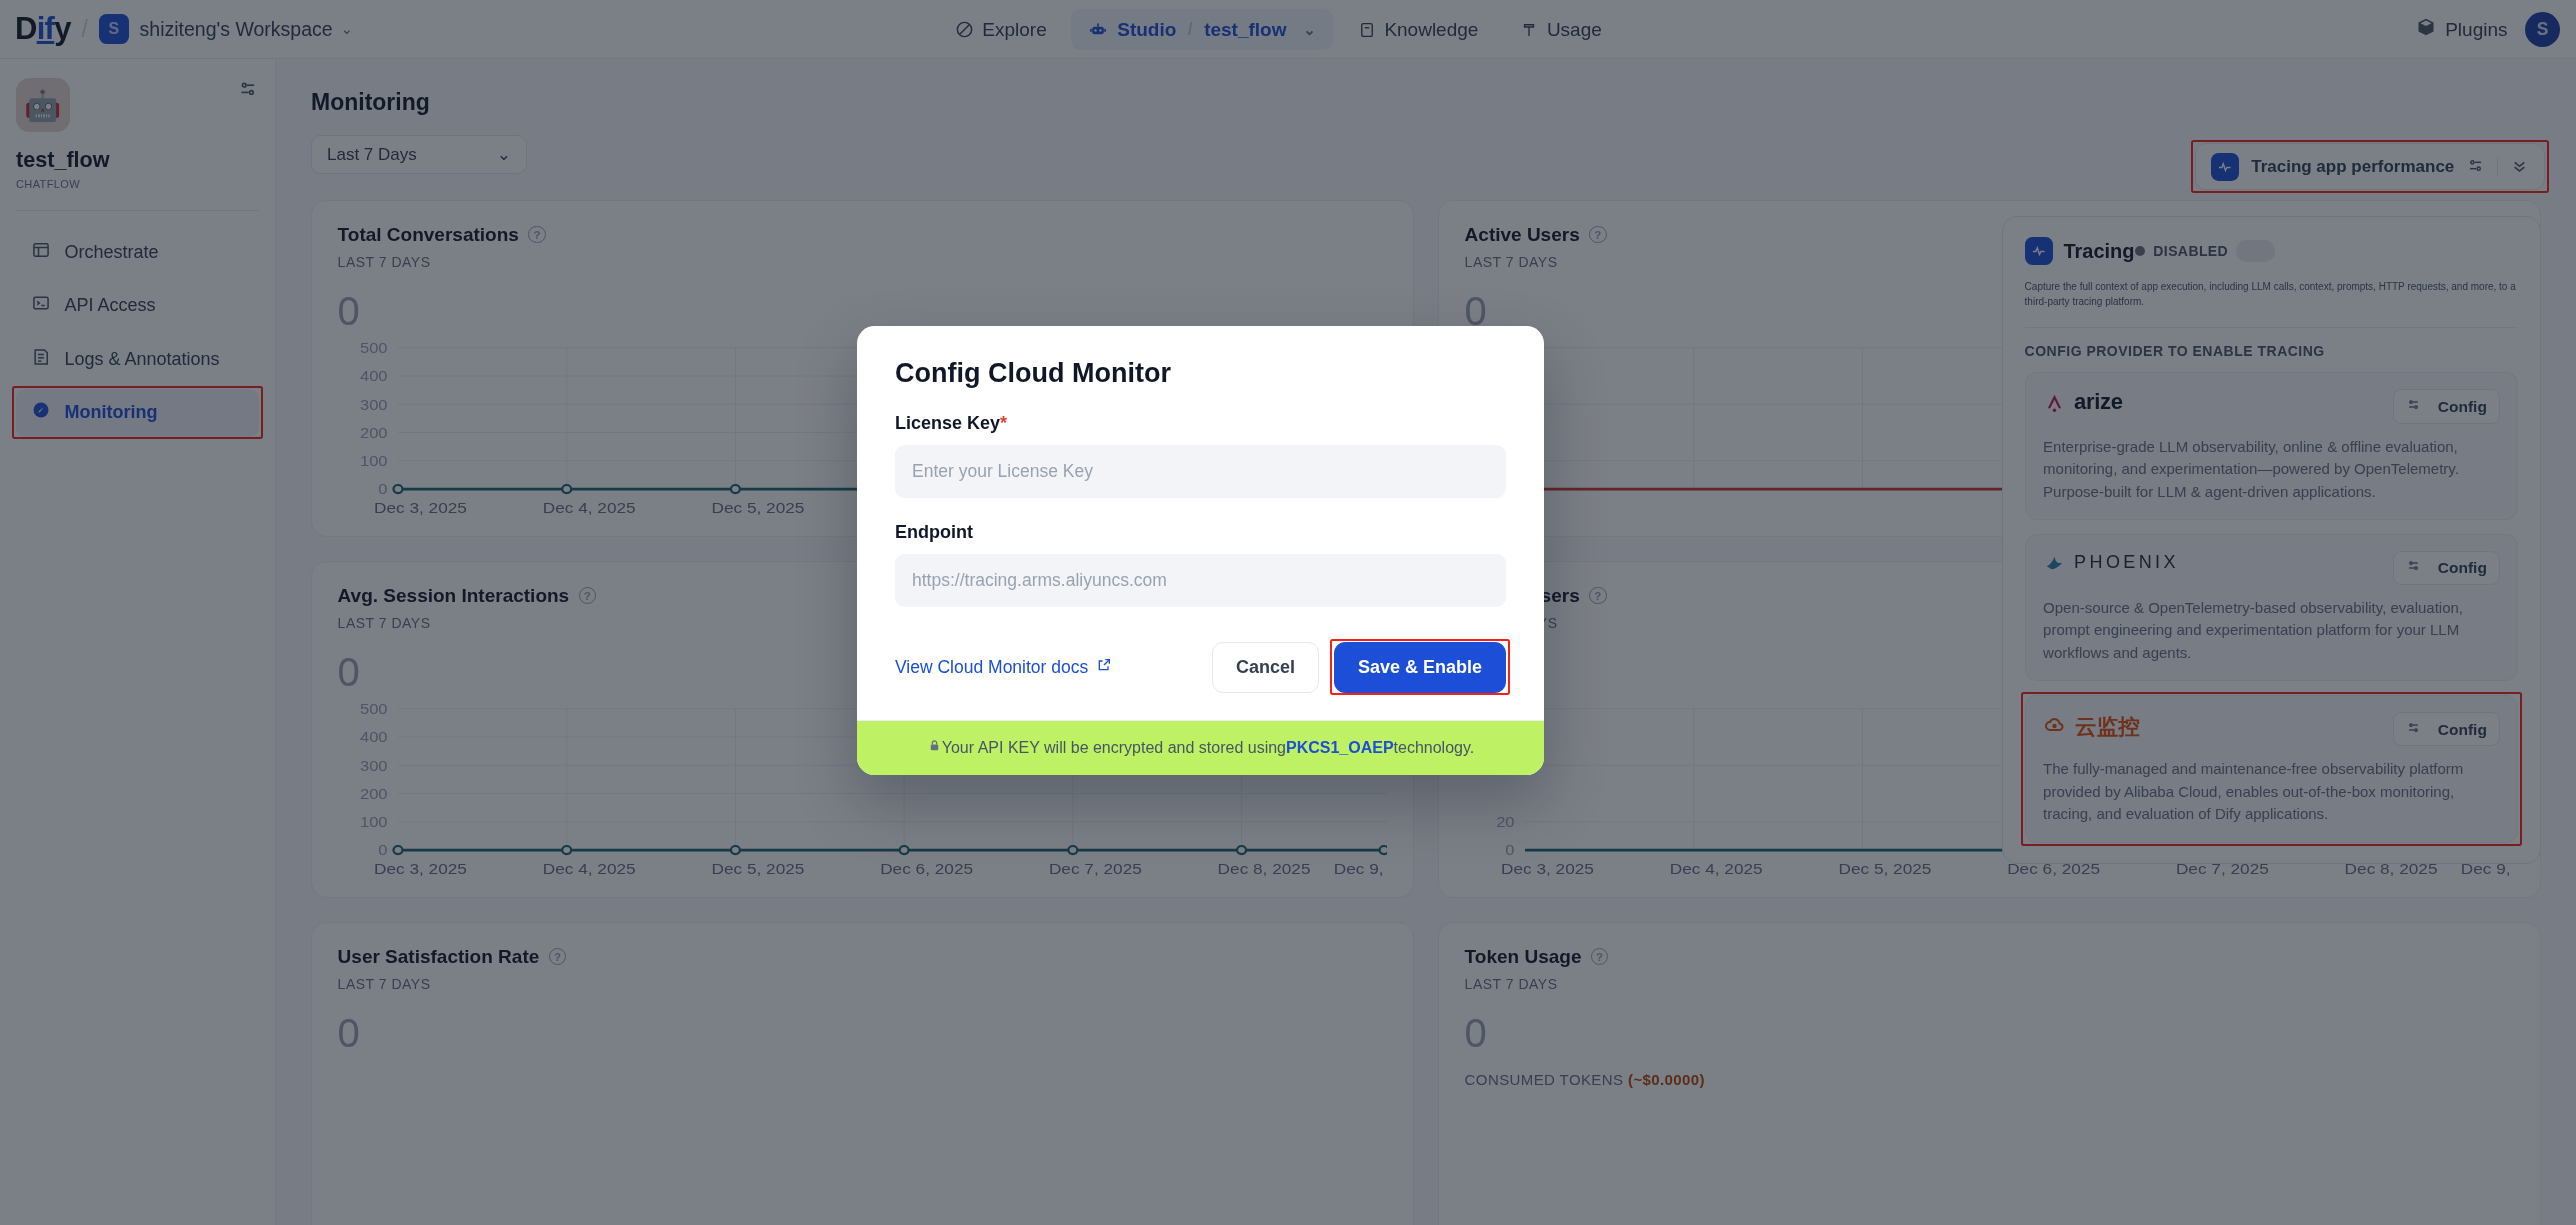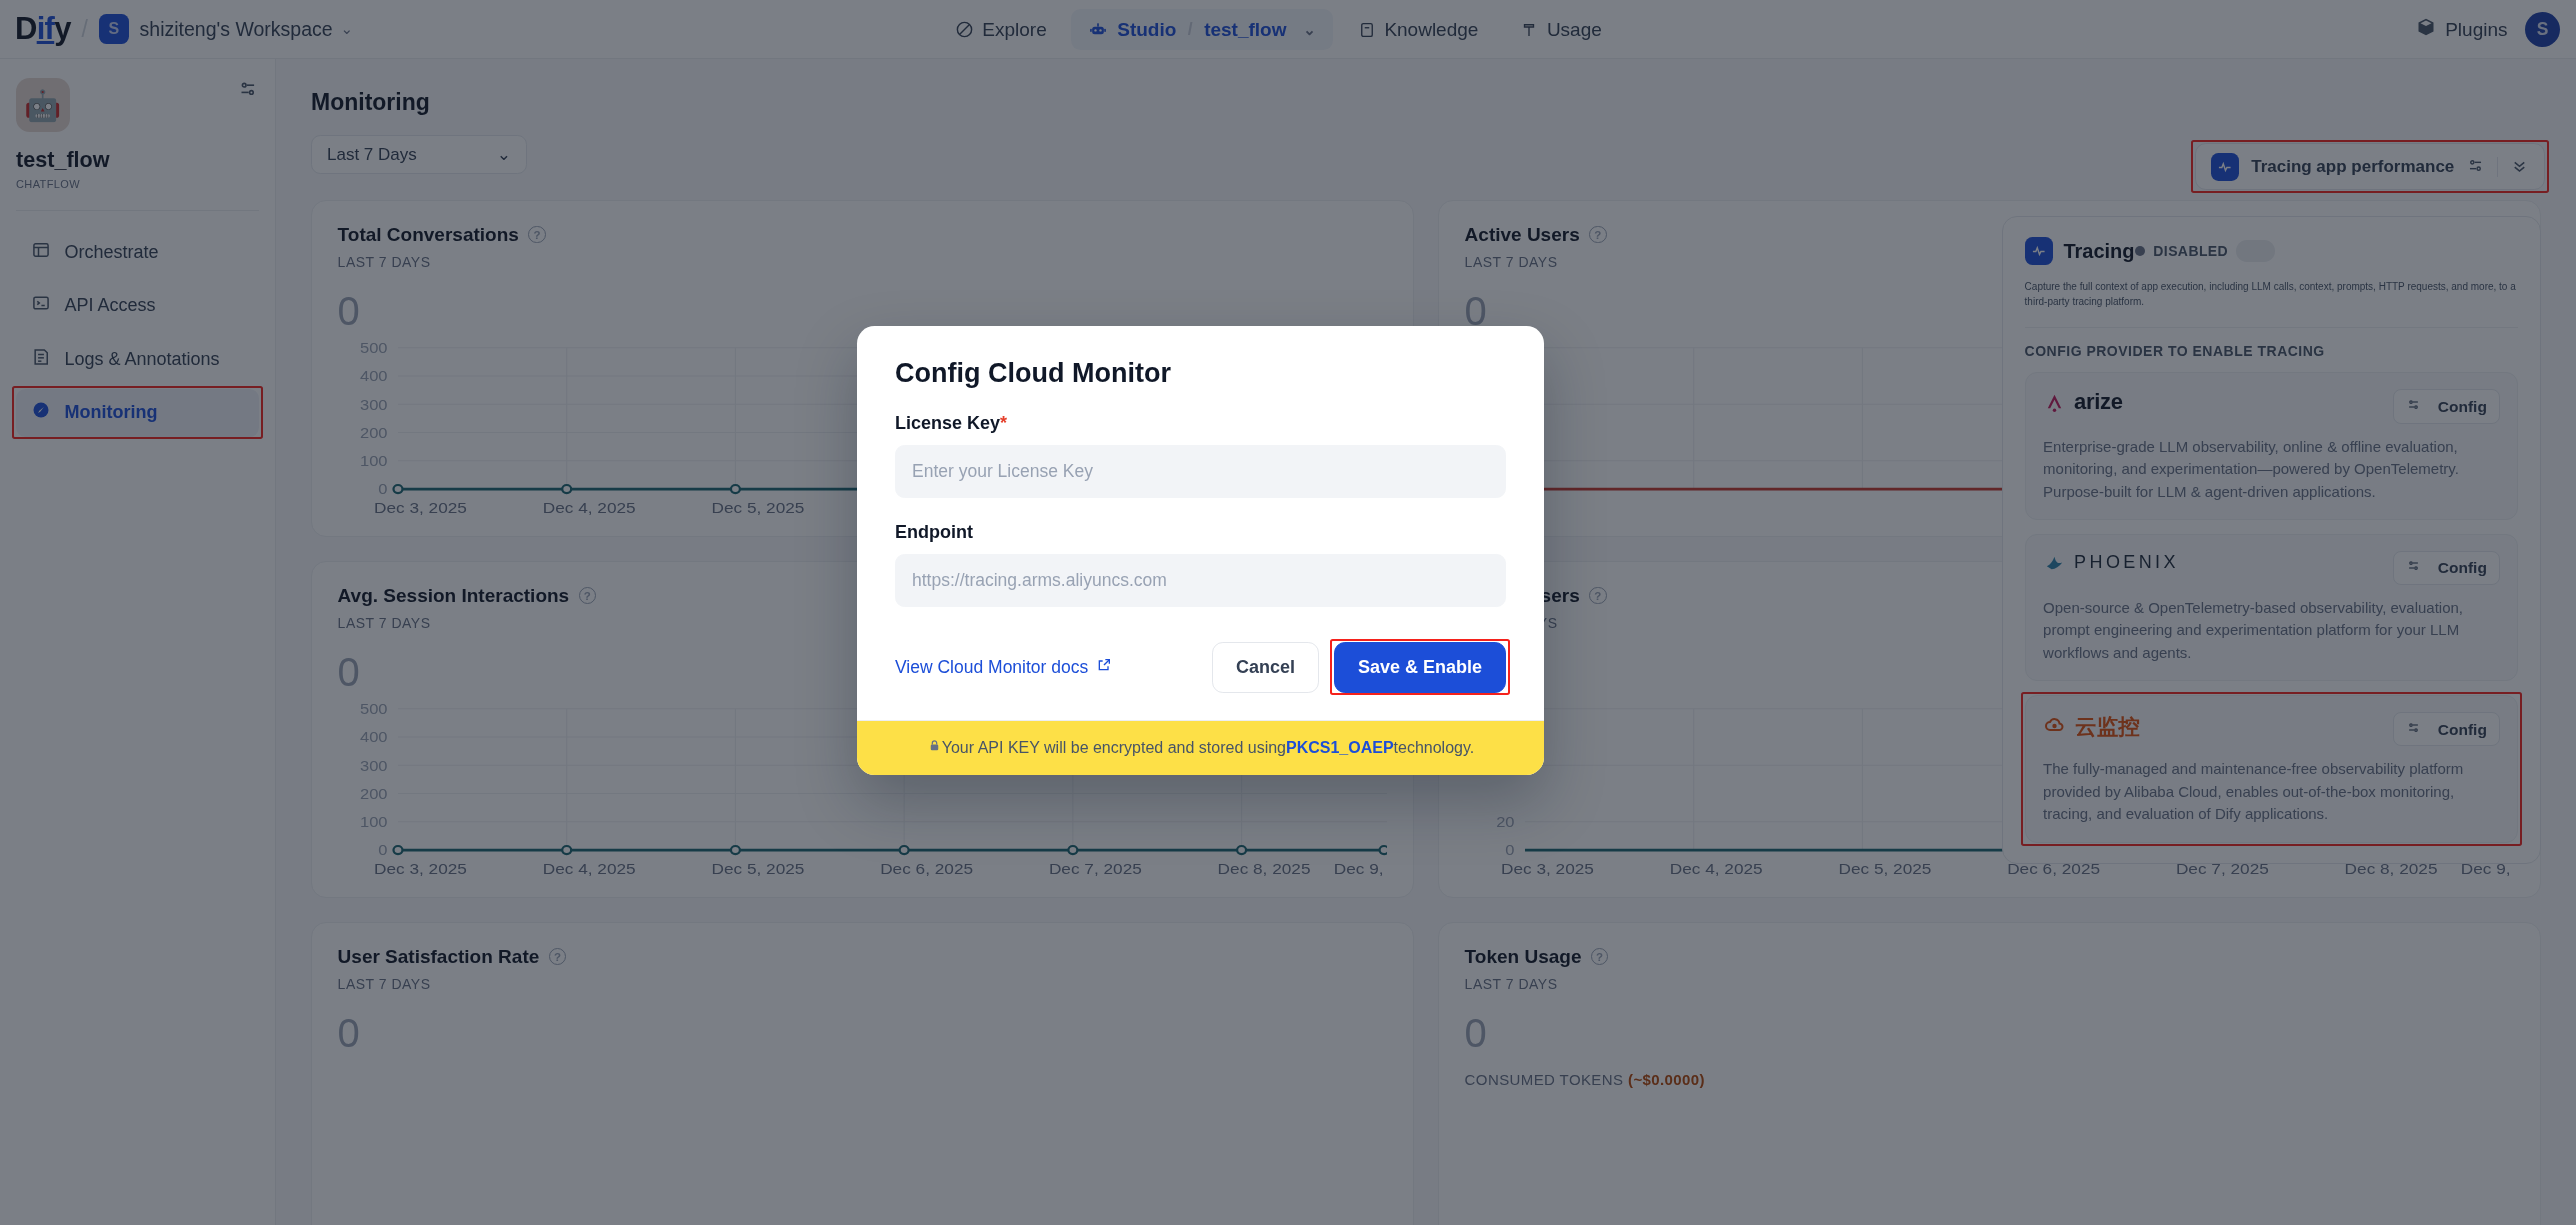--- a/index.html
+++ b/index.html
@@ -142,21 +142,21 @@
   .modal-actions { margin-top:35px; display:flex; align-items:center; justify-content:space-between; }
   .docs-link { display:flex; align-items:center; gap:8px; font-size:17.5px; color:#1c4ed8; }
   .btns { display:flex; align-items:center; gap:15px; }
   .btn {
     height:51px; padding: 0 23px; border-radius:10.8px; font-size:18px; font-weight:600;
     display:flex; align-items:center; justify-content:center; border:0.7px solid #e4e7ec;
     background:#fff; color:#344054; font-family:"Liberation Sans", sans-serif;
   }
   .btn.primary { background:#1c4ed8; border-color:#1c4ed8; color:#fff; }
   .modal-foot {
-    background:#fde047; border-top:0.7px solid #eceef1; padding: 17.5px 0;
+    background:#bef264; border-top:0.7px solid #eceef1; padding: 17.5px 0;
     display:flex; align-items:center; justify-content:center; gap:0;
     font-size:16px; color:#475467;
   }
   .modal-foot a { color:#1c4ed8; text-decoration:none; font-weight:600; }
 </style>
 </head>
 <body>
 
 <div class="app">
 

